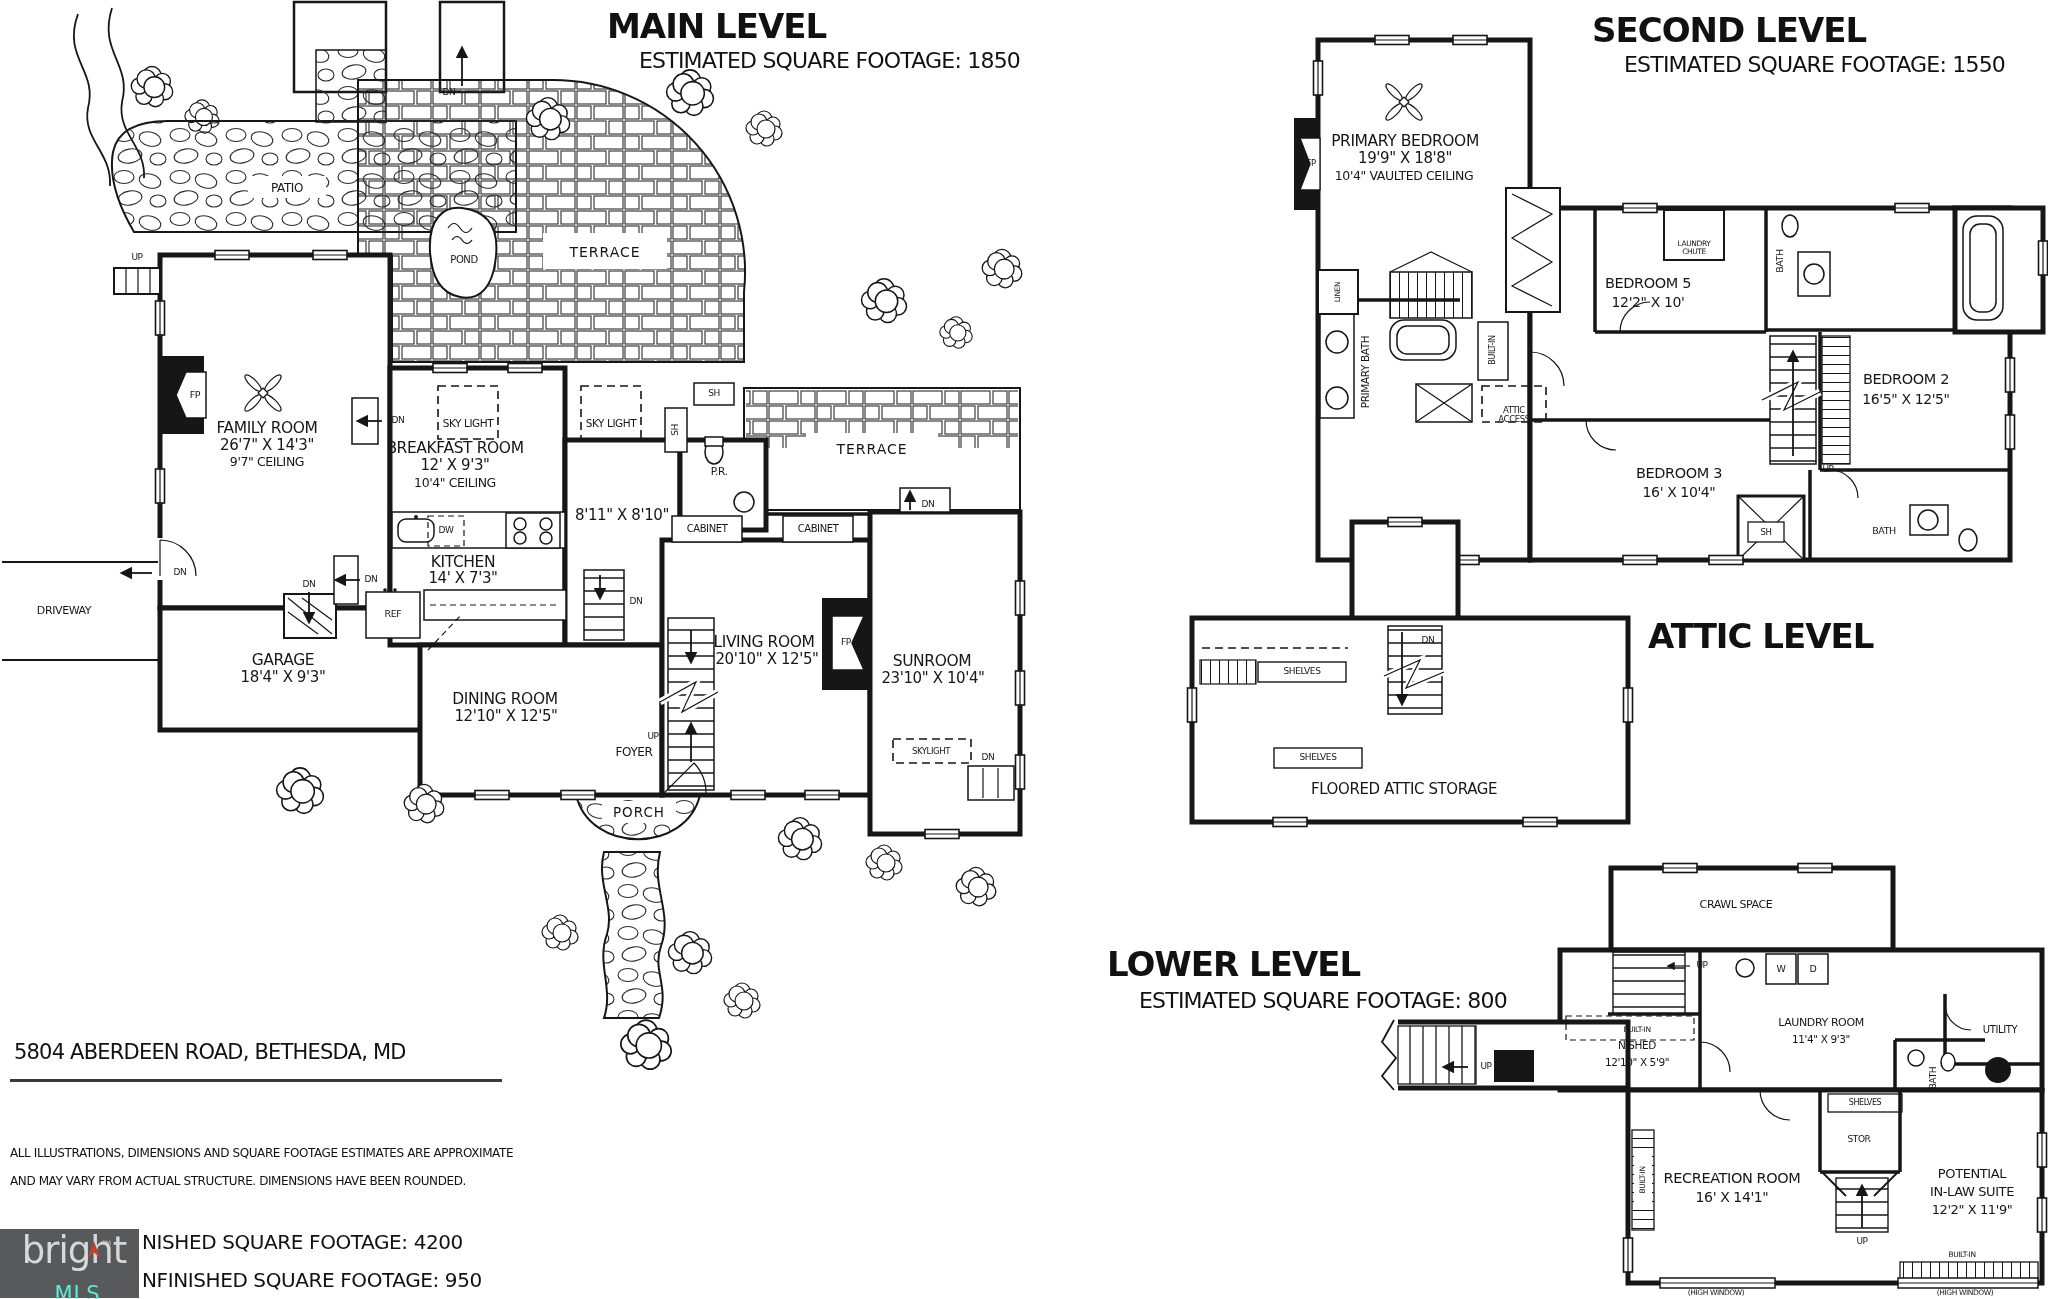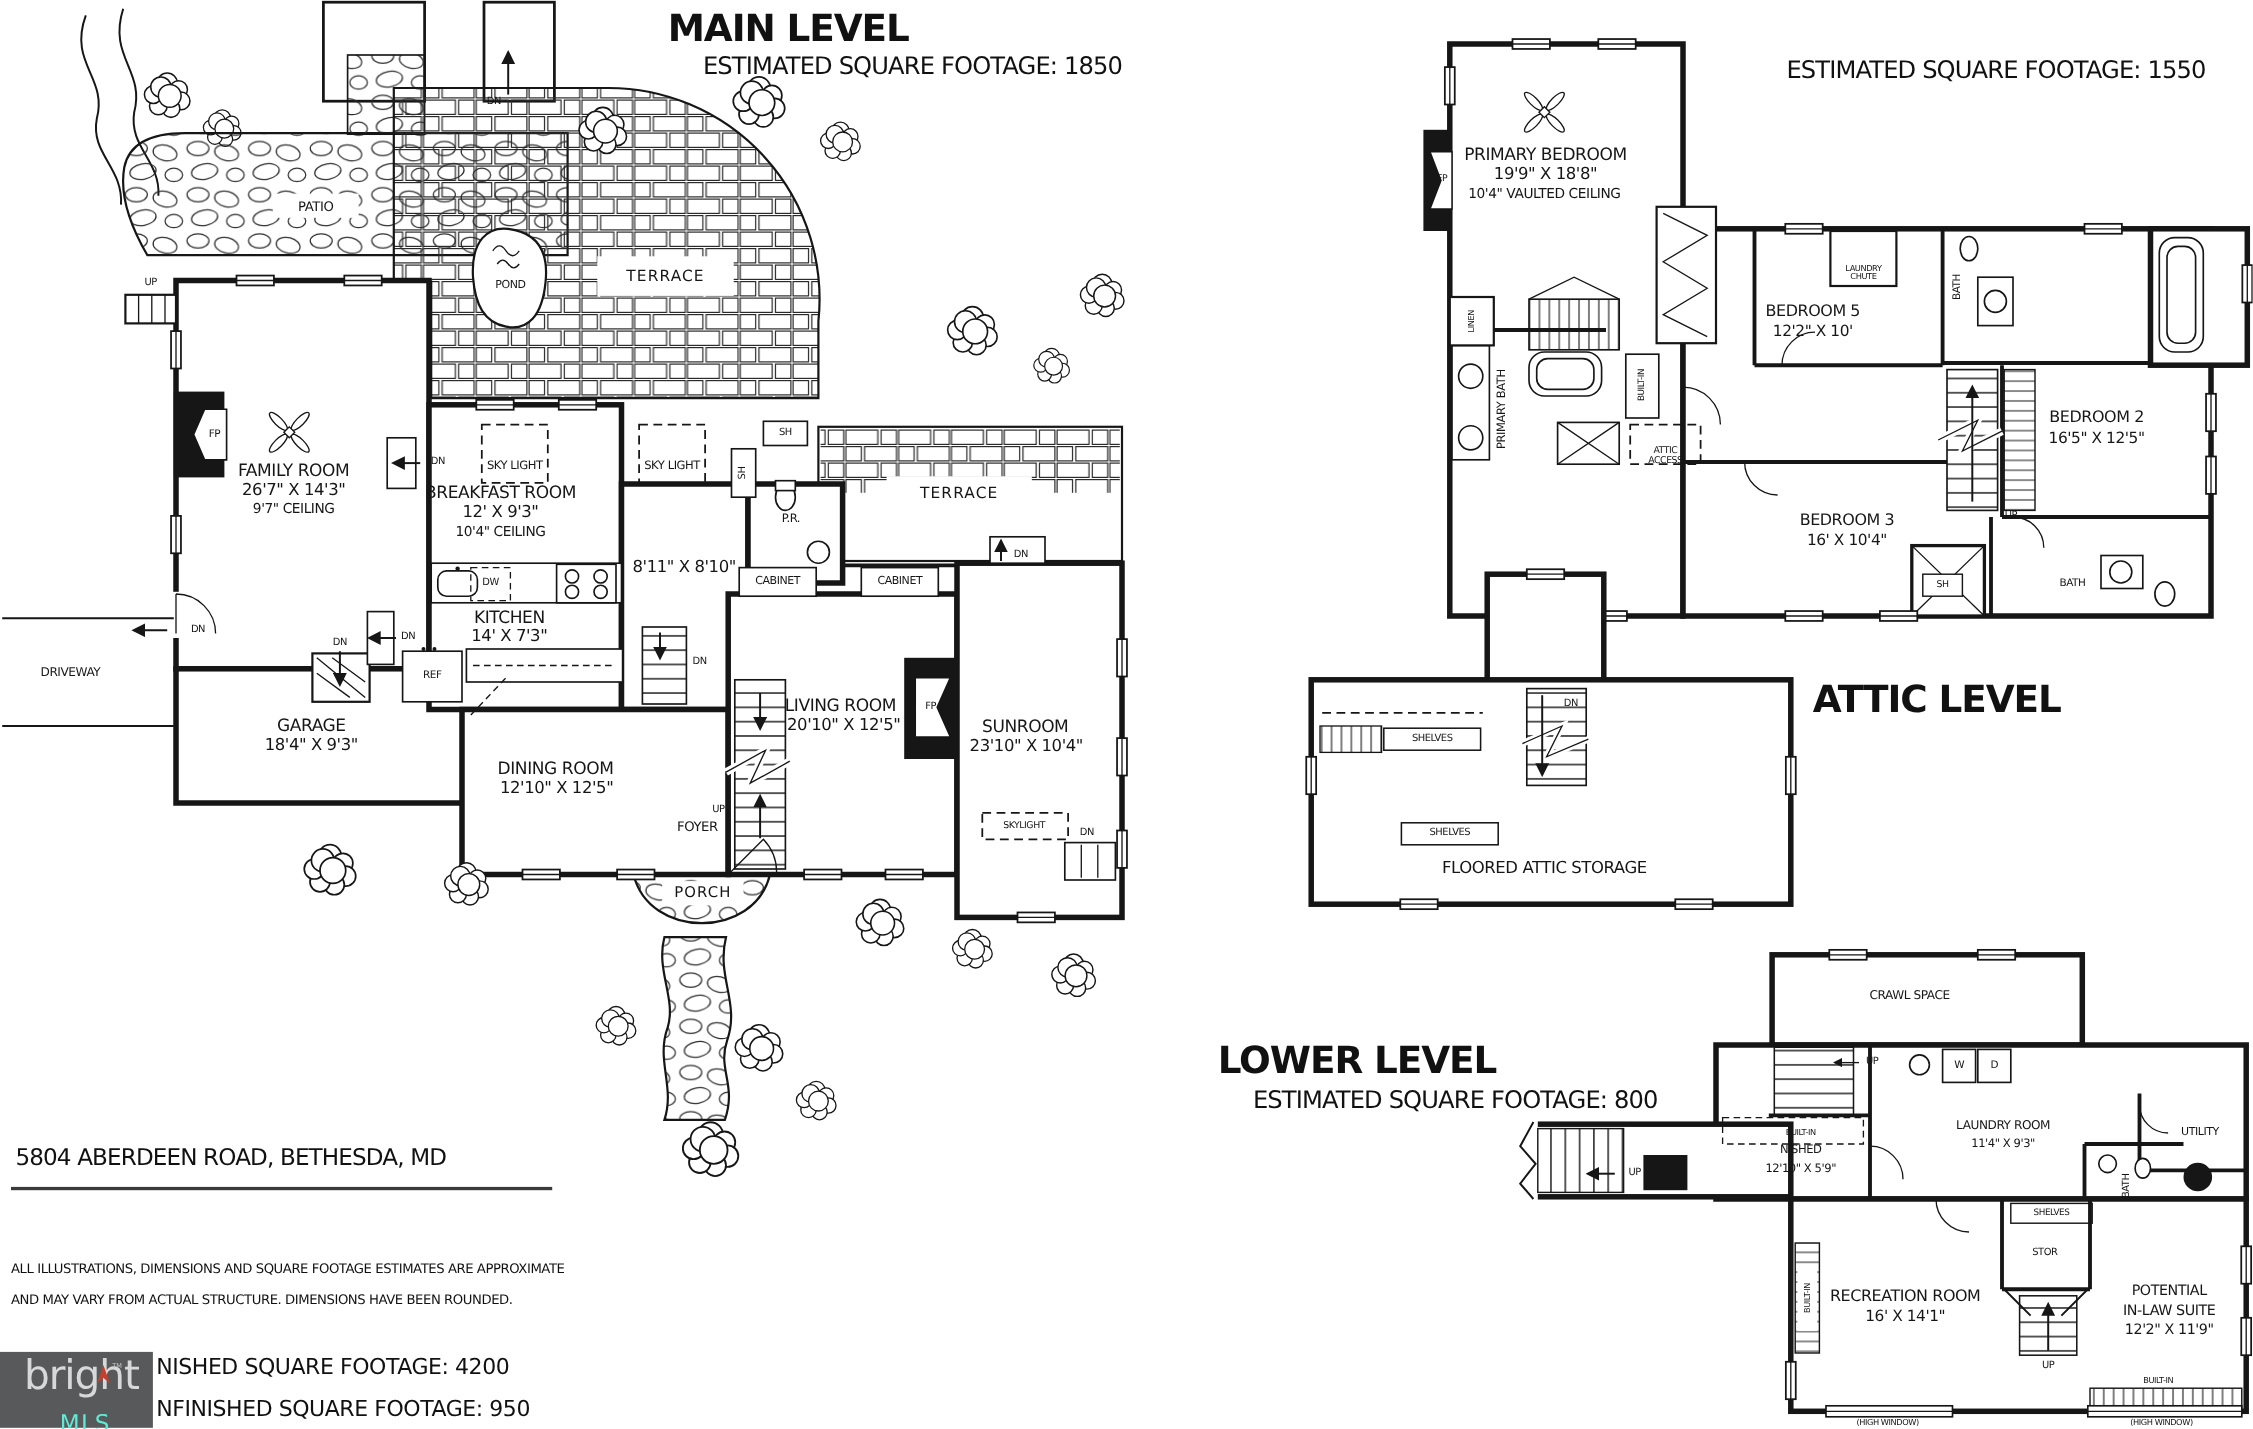--- a/index.html
+++ b/index.html
@@ -347,20 +347,21 @@
   <use href="#win" transform="translate(1815,868)"></use>
   <use href="#win" transform="translate(2042,1150) rotate(90)"></use>
   <use href="#win" transform="translate(2042,1215) rotate(90)"></use>
   <use href="#win" transform="translate(1628,1255) rotate(90)"></use>
   <path class="thin" d="M1700,1042 A30,30 0 0 1 1730,1072 M1760,1090 A30,30 0 0 0 1790,1120 M1945,1004 A26,26 0 0 0 1971,1030"></path>
 </g>
 </svg>
 
 <span class="ttl" style="left:607px;top:6px">MAIN LEVEL</span>
 <span class="sub" style="left:607px;top:48px">ESTIMATED SQUARE FOOTAGE: 1850</span>
+<span class="ttl" style="left:1592px;top:10px">SECOND LEVEL</span>
 <span class="sub" style="left:1592px;top:52px">ESTIMATED SQUARE FOOTAGE: 1550</span>
 <span class="ttl" style="left:1648px;top:616px">ATTIC LEVEL</span>
 <span class="ttl" style="left:1107px;top:944px">LOWER LEVEL</span>
 <span class="sub" style="left:1107px;top:988px">ESTIMATED SQUARE FOOTAGE: 800</span>
 
 <span class="lbl" style="left:287px;top:188px;font-size:12px">PATIO</span>
 <span class="lbl" style="left:464px;top:260px;font-size:10px">POND</span>
 <span class="lbl" style="left:605px;top:252px;font-size:14px;letter-spacing:1px">TERRACE</span>
 <span class="lbl" style="left:872px;top:449px;font-size:14px;letter-spacing:1px">TERRACE</span>
 <span class="lbl" style="left:449px;top:93px;font-size:9px">DN</span>

